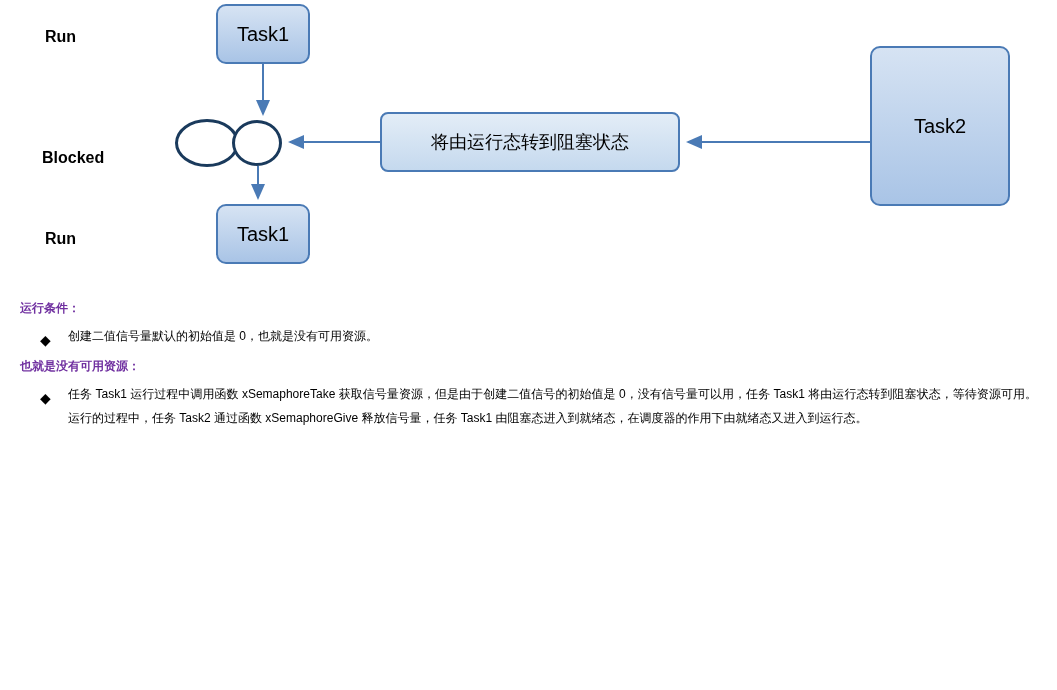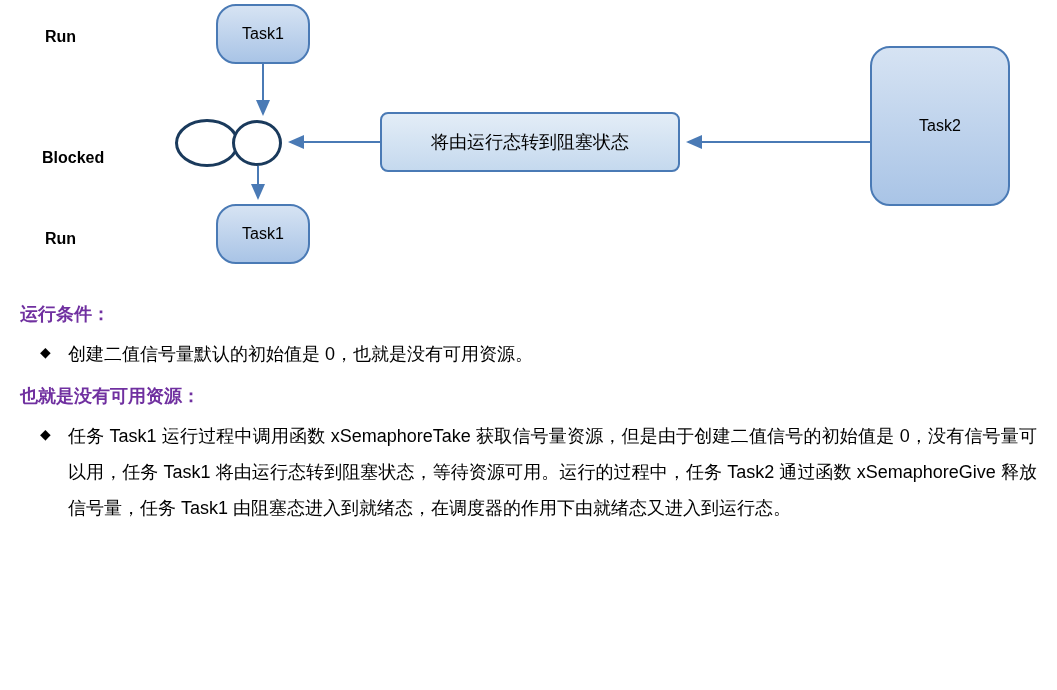--- a/index.html
+++ b/index.html
@@ -17,25 +17,25 @@
   .row-label {
     position: absolute;
     font-weight: bold;
     font-size: 16px;
     color: #000;
   }
   .task-box {
     position: absolute;
     background: linear-gradient(to bottom, #d6e3f3, #a9c4e6);
     border: 2px solid #4a7ab5;
-    border-radius: 20px;
+    border-radius: 10px;
     display: flex;
     align-items: center;
     justify-content: center;
-    font-size: 16px;
+    font-size: 20px;
     color: #000;
     box-sizing: border-box;
   }
   .msg-box {
     position: absolute;
     background: linear-gradient(to bottom, #e3edf7, #c5d9ee);
     border: 2px solid #4a7ab5;
     border-radius: 8px;
     display: flex;
     align-items: center;
@@ -54,21 +54,21 @@
   svg.arrows {
     position: absolute;
     left: 0;
     top: 0;
     width: 1057px;
     height: 280px;
     pointer-events: none;
   }
   .text-section {
     padding: 10px 20px 20px 20px;
-    font-size: 18px;
+    font-size: 12px;
     line-height: 2.0;
     color: #000;
   }
   .heading {
     color: #7030a0;
     font-weight: bold;
     margin-top: 6px;
   }
   ul.bullets {
     list-style: none;

